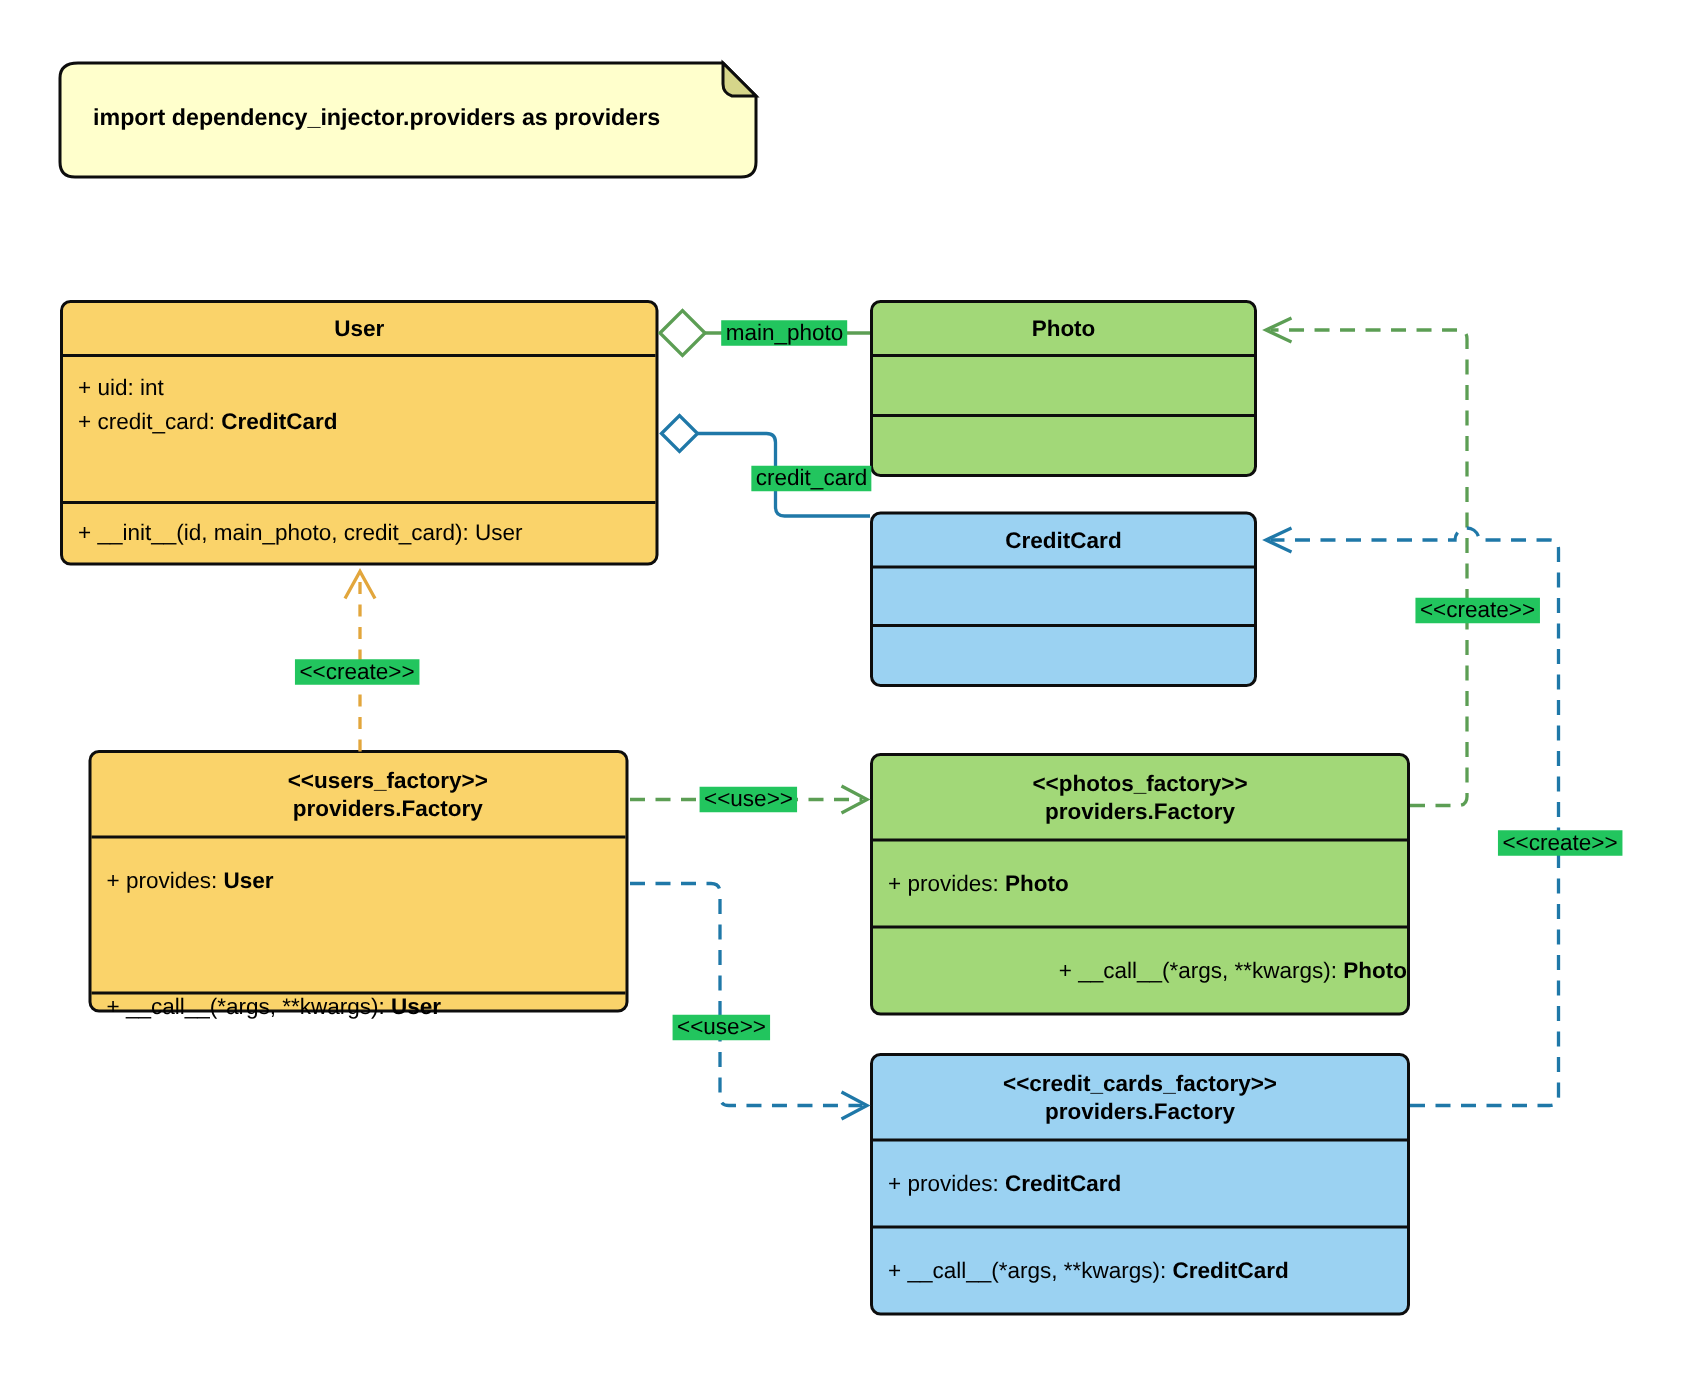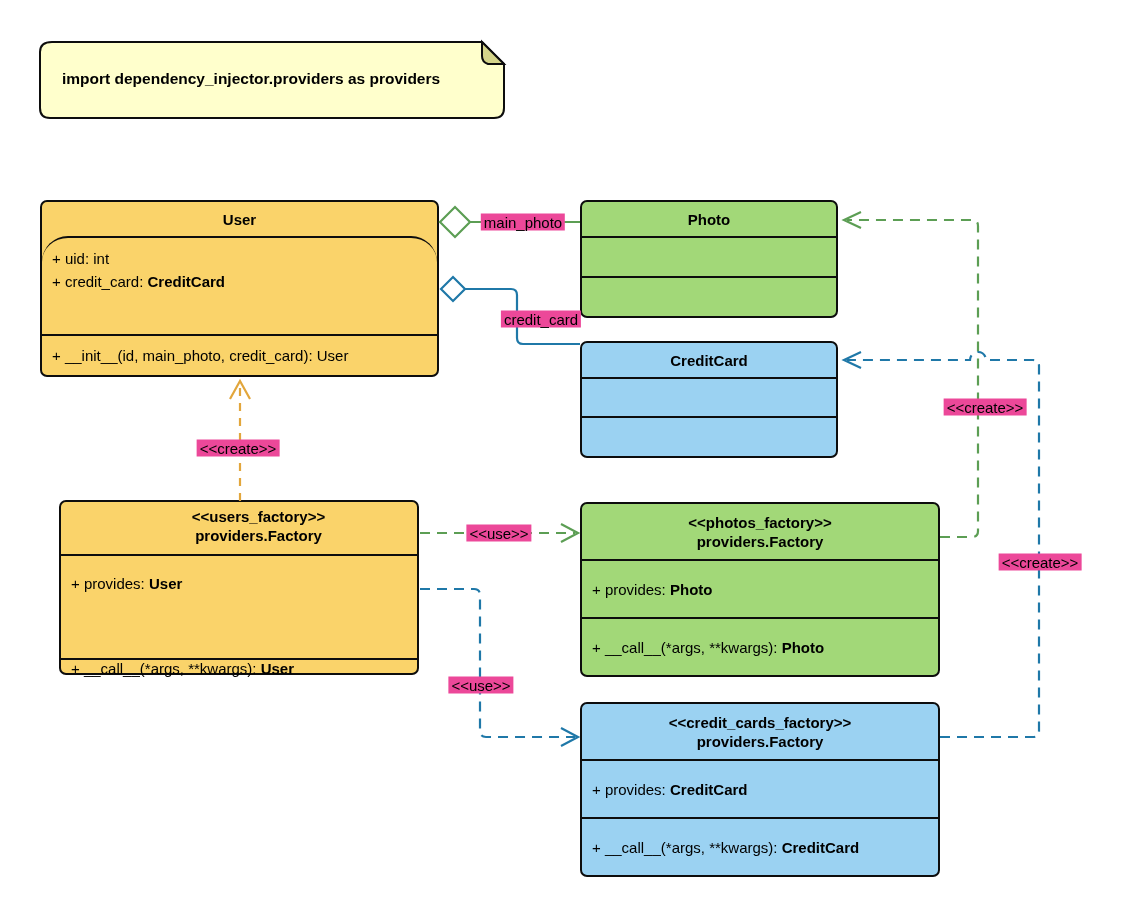--- a/index.html
+++ b/index.html
@@ -14,43 +14,43 @@
   }
   .box .title {
     display:flex; flex-direction:column; align-items:center; justify-content:center;
     font-weight:bold; font-size:15px; line-height:19px; text-align:center;
     flex:0 0 auto;
   }
   .box .sec {
     border-top:2px solid #0d0d0d; box-sizing:border-box; flex:0 0 auto;
     font-size:15px;
   }
-  .box .sec.rows { padding:9px 8px 0 10px; line-height:23px;border-radius:26px; }
+  .box .sec.rows { padding:9px 8px 0 10px; line-height:23px; }
   .box .sec.crow { display:flex; align-items:center; padding-left:10px; }
   .b { font-weight:bold; }
 
-  .fill-yellow { background:var(--yellow-fill);justify-content:center; }
+  .fill-yellow { background:var(--yellow-fill); }
   .fill-green  { background:var(--green-fill); }
   .fill-blue   { background:var(--blue-fill); }
 
   
   #wires { position:absolute; left:0; top:0; pointer-events:none; }
   .ln-g { stroke:var(--green-line);  fill:none; stroke-width:2.2; }
   .ln-b { stroke:var(--blue-line);   fill:none; stroke-width:2.2; }
   .ln-y { stroke:var(--yellow-line); fill:none; stroke-width:2.2; }
   .dash { stroke-dasharray:10 7; }
   .dashy { stroke-dasharray:8 7; }
   .dia  { fill:#ffffff; stroke-width:2.2; }
   .note-body { fill:var(--note-fill); stroke:#0d0d0d; stroke-width:2; }
   .note-fold { fill:var(--note-fold); stroke:#0d0d0d; stroke-width:2; }
 
   
   .edge-label {
     position:absolute; transform:translate(-50%,-50%);
-    background:#ec4899; padding:0 3px; font-size:15px; line-height:17px;
+    background:#22c55e; padding:0 3px; font-size:15px; line-height:17px;
     white-space:nowrap;
   }
   .note-text {
     position:absolute; font-weight:bold; font-size:15.5px; white-space:nowrap;margin-left:12px;
   }
 </style>
 </head>
 <body>
 
 <div id="canvas">
@@ -92,21 +92,21 @@
   </div>
 
   <div class="box fill-green" style="left:580px; top:502px; width:360px; height:175px;">
     <div class="title" style="height:55px;">
       <div>&lt;&lt;photos_factory&gt;&gt;</div>
       <div>providers.Factory</div>
     </div>
     <div class="sec crow" style="height:58px;">
       <div><span>+ provides: </span><span class="b">Photo</span></div>
     </div>
-    <div class="sec crow" style="flex:1;">
+    <div class="sec crow" style="flex:1;justify-content:flex-end;">
       <div><span>+ __call__(*args, **kwargs): </span><span class="b">Photo</span></div>
     </div>
   </div>
 
   <div class="box fill-blue" style="left:580px; top:702px; width:360px; height:175px;">
     <div class="title" style="height:55px;">
       <div>&lt;&lt;credit_cards_factory&gt;&gt;</div>
       <div>providers.Factory</div>
     </div>
     <div class="sec crow" style="height:58px;">

